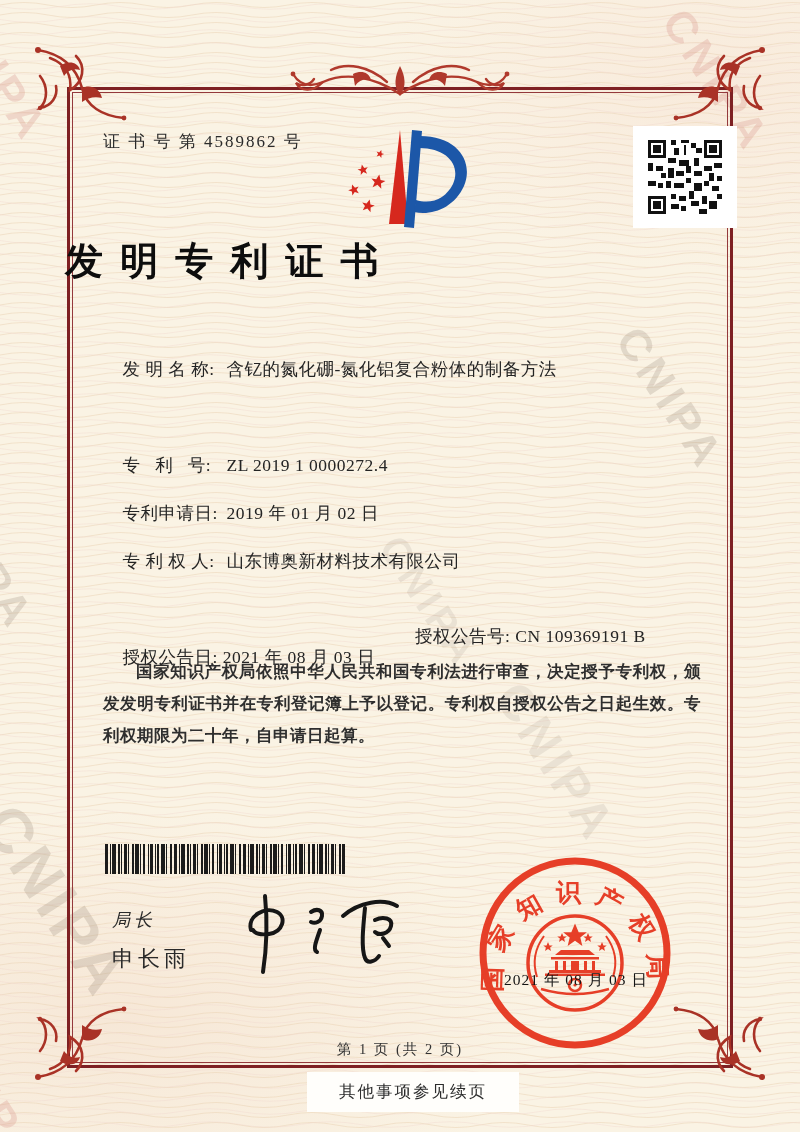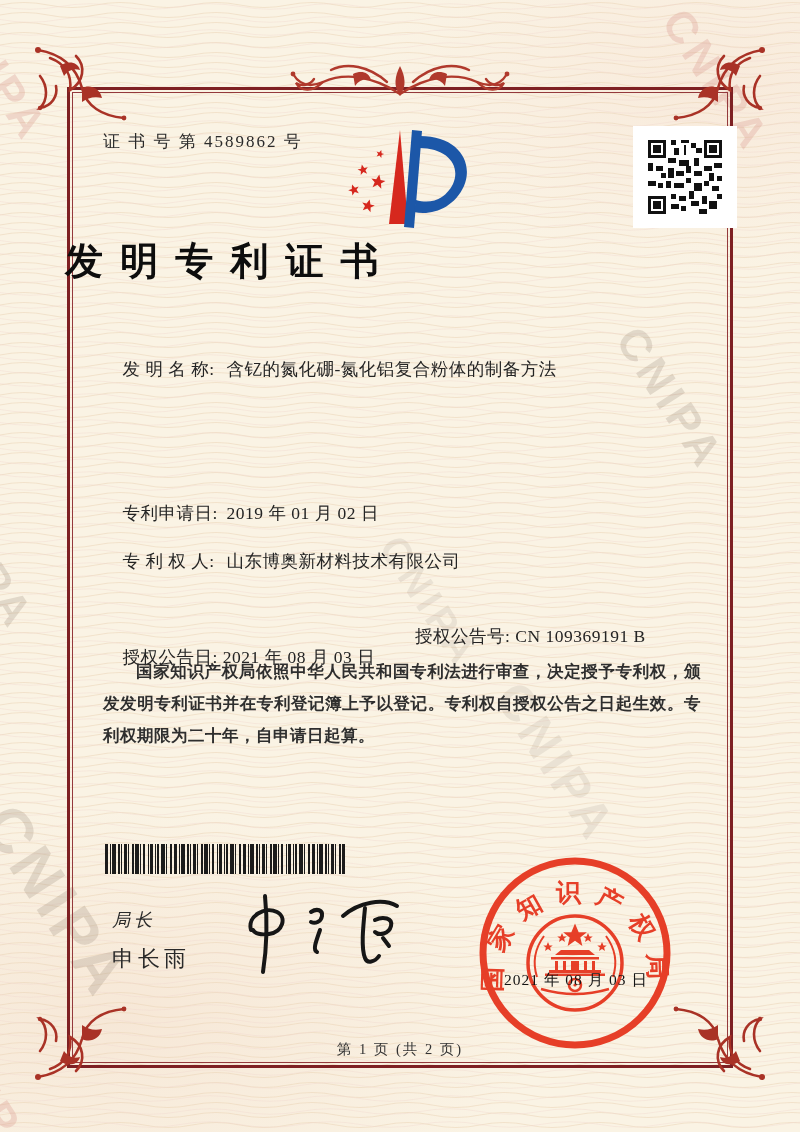--- a/index.html
+++ b/index.html
@@ -258,20 +258,23 @@
         <rect x="20" y="27" width="3" height="2"></rect>
       </g>
     </svg>
   </div>
 
   <div class="title">发明专利证书</div>
 
   <div class="frow r0">
     <span class="flabel">发 明 名 称: </span><span>含钇的氮化硼-氮化铝复合粉体的制备方法</span>
   </div>
+  <div class="frow r2">
+    <span class="flabel">专   利   号: </span><span>ZL 2019 1 0000272.4</span>
+  </div>
   <div class="frow r3">
     <span class="flabel">专利申请日: </span><span>2019 年 01 月 02 日</span>
   </div>
   <div class="frow r4">
     <span class="flabel">专 利 权 人: </span><span>山东博奥新材料技术有限公司</span>
   </div>
   <div class="frow r6">
     <span>授权公告日: </span><span>2021 年 08 月 03 日</span>
     <span class="grant2"><span>授权公告号: </span><span>CN 109369191 B</span></span>
   </div>
@@ -331,14 +334,17 @@
         <circle cx="0" cy="22" r="1.6" fill="#e53019" stroke="none"></circle>
         <path d="M-34,26 Q0,36 34,26" stroke-width="2.5"></path>
         <path d="M-38,14 Q-45,-8 -31,-27" stroke-width="2"></path>
         <path d="M38,14 Q45,-8 31,-27" stroke-width="2"></path>
       </g>
     </g>
   </svg>
   <div class="seal-date">2021 年 08 月 03 日</div>
 
   <div class="page-info">第 1 页 (共 2 页)</div>
+  <div class="cont-box">
+    <span>其他事项参见续页</span>
+  </div>
 
 </div>
 
 </body></html>

